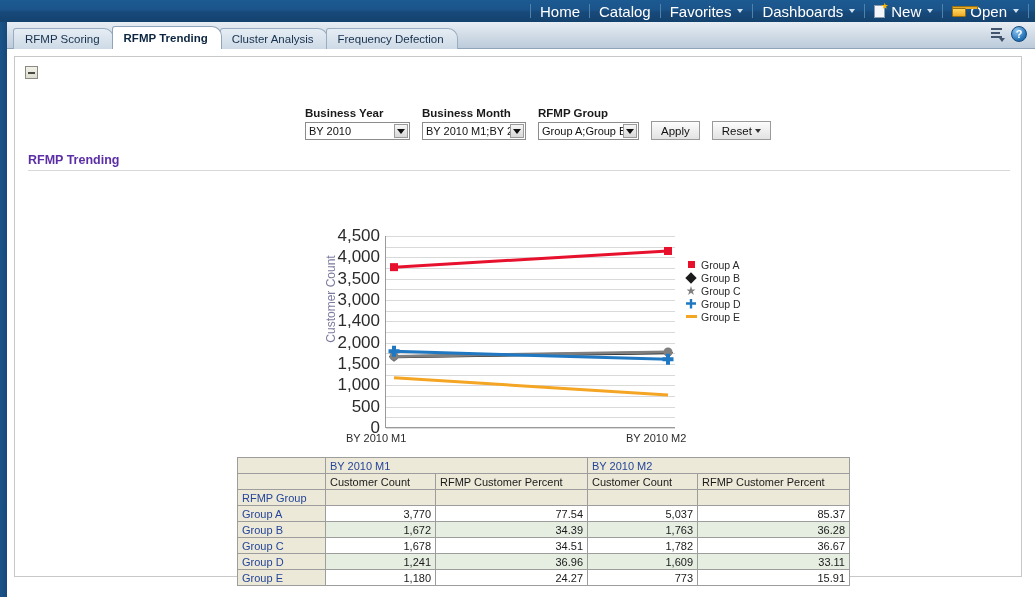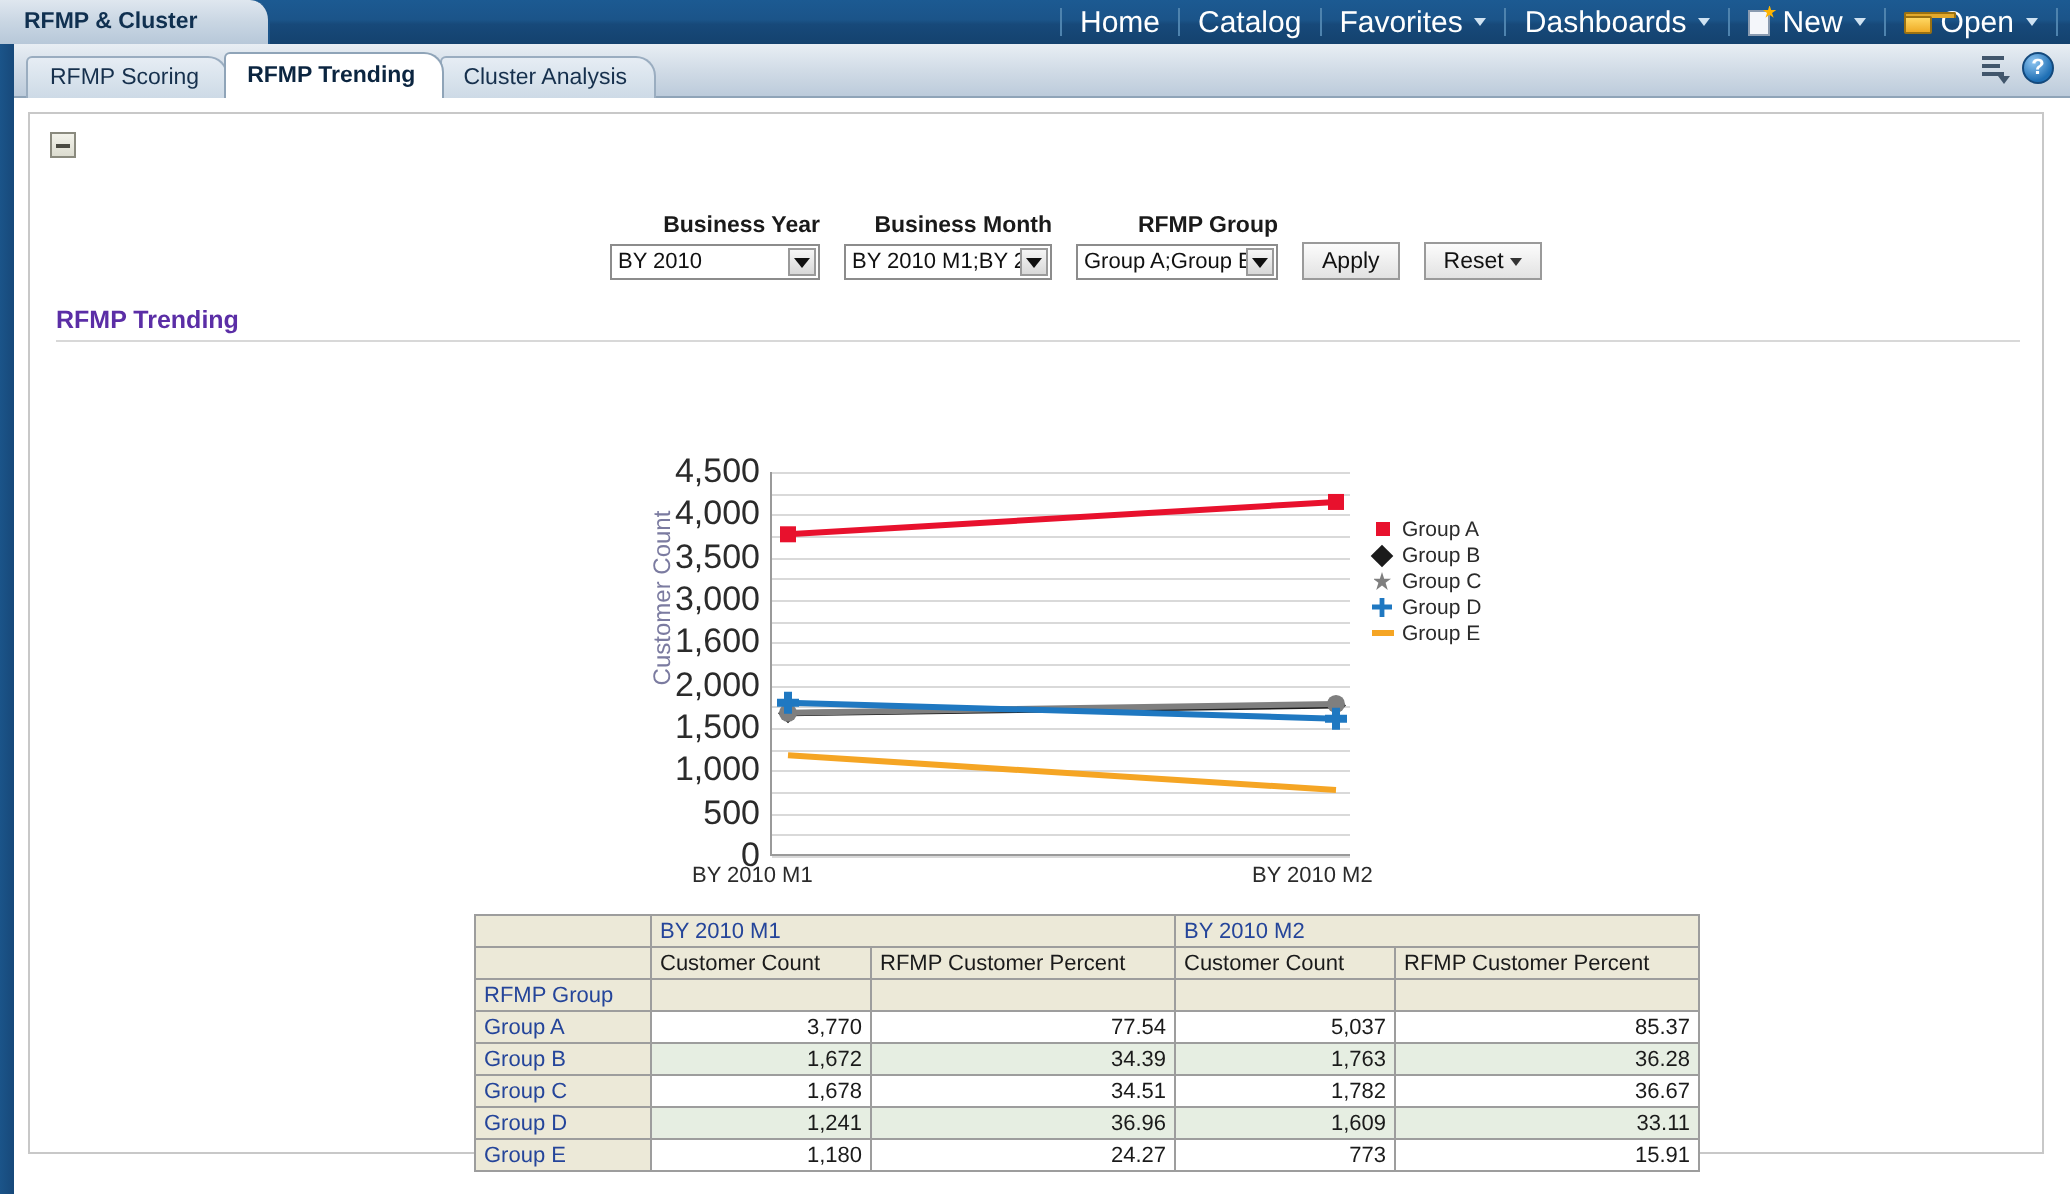--- a/index.html
+++ b/index.html
@@ -90,21 +90,21 @@
   }
   .collapse-box{
     position:absolute; left:10px; top:9px; width:13px;height:13px;
     border:1px solid #8a8a7e; background:linear-gradient(to bottom,#f2f2ea,#dcdcd0);
     display:flex;align-items:center;justify-content:center; cursor:pointer;
   }
   .collapse-box b{ display:block; width:7px;height:2px;background:#4a4a42; }
 
   
   .prompts{ position:absolute; left:290px; top:50px; display:flex; align-items:flex-end; gap:12px;}
-  .pgroup{ display:flex; flex-direction:column;align-items:flex-end; }
+  .pgroup{ display:flex; flex-direction:column; }
   .plabel{ font-weight:bold; font-size:11.5px; color:#1a1a1a; margin-bottom:3px;}
   .pselect{
     height:18px; border:1px solid #8c8c8c; background:#ffffff;
     display:flex; align-items:center; font-size:11px; color:#111; padding-left:3px;
     cursor:pointer; position:relative;
   }
   .pselect .txt{ overflow:hidden; white-space:nowrap; }
   .pselect .arrowbtn{
     position:absolute; right:1px; top:1px; width:14px; height:14px;
     background:linear-gradient(to bottom,#f6f6f6,#d8d8d8); border:1px solid #9a9a9a;
@@ -210,37 +210,37 @@
     <div class="item">
       <span class="ico-folder">
           <span class="tab"></span>
           <span class="bod"></span>
         </span>
       <span>Open</span>
         <span class="caret"></span>
     </div>
     <div class="sep"></div>
   </div>
-  <div class="dashband">
-    <span>RFMP &amp; Cluster</span>
-  </div>
 </div>
 
 <div class="leftrail"></div>
 
 <div class="tabstrip">
   <div class="tabs">
     <div class="tab">
         <span>RFMP Scoring</span>
       </div>
     <div class="tab active">
         <span>RFMP Trending</span>
       </div>
     <div class="tab">
         <span>Cluster Analysis</span>
+      </div>
+    <div class="tab">
+        <span>Frequency Defection</span>
       </div>
   </div>
   <div class="tabtools">
     <div class="ico-pageopt">
         <i></i>
         <i></i>
         <i></i>
         <u></u>
       </div>
     <div class="ico-help">
@@ -298,21 +298,21 @@
     </div>
 
     <div class="chart">
       <div class="ytitle">Customer Count</div>
       <div class="yticks">
           <div class="ytick" style="top: 192px;">0</div>
           <div class="ytick" style="top: 170.667px;">500</div>
           <div class="ytick" style="top: 149.333px; text-align: right;">1,000</div>
           <div class="ytick" style="top: 128px;">1,500</div>
           <div class="ytick" style="top: 106.667px;">2,000</div>
-          <div class="ytick" style="top: 85.3333px;">1,600</div>
+          <div class="ytick" style="top: 85.3333px;">1,400</div>
           <div class="ytick" style="top: 64px;">3,000</div>
           <div class="ytick" style="top: 42.6667px;">3,500</div>
           <div class="ytick" style="top: 21.3333px;">4,000</div>
           <div class="ytick" style="top: 0px;">4,500</div>
         </div>
       <div class="plot">
           <div class="grid" style="top: 0px;"></div>
           <div class="grid" style="top: 10.6667px;"></div>
           <div class="grid" style="top: 21.3333px;"></div>
           <div class="grid" style="top: 32px;"></div>

